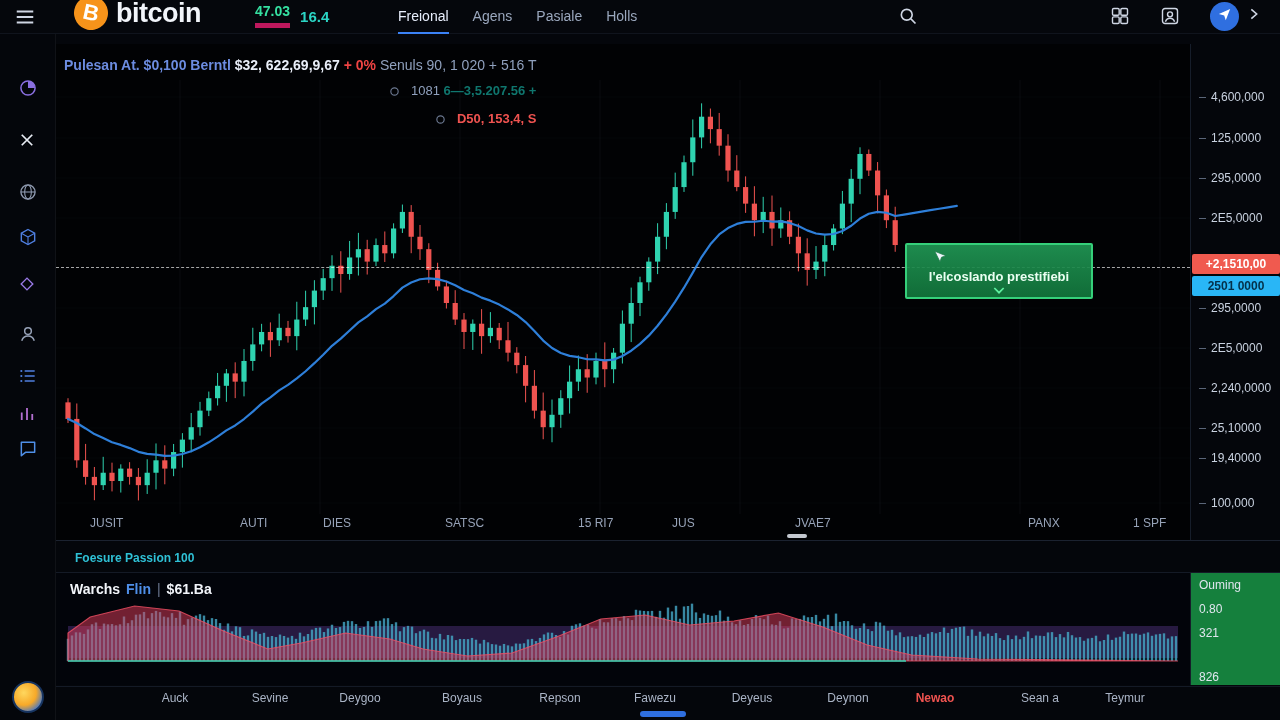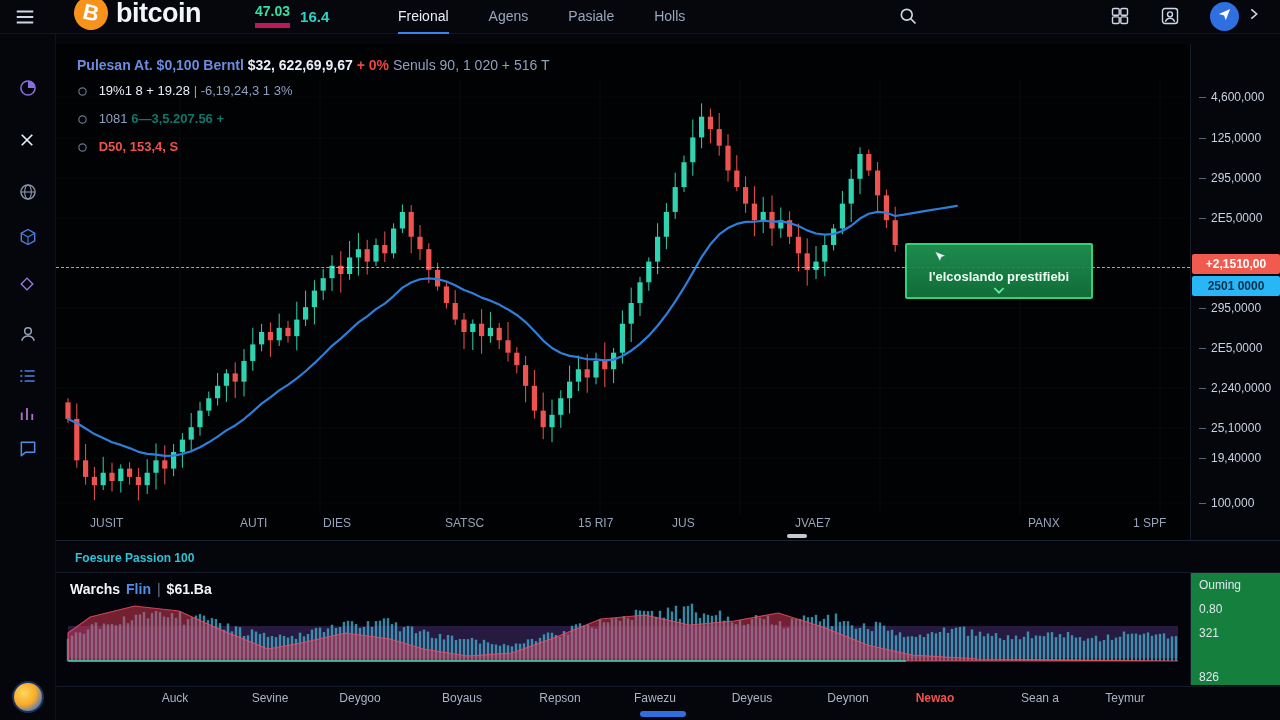--- a/index.html
+++ b/index.html
@@ -13,41 +13,41 @@
   .topbar .icon{position:absolute;top:6px;color:#cfd6e4;cursor:pointer;}
   .menu-btn{left:14px;}
   .logo{position:absolute;left:74px;top:-4px;display:flex;align-items:center;gap:8px;}
   .logo-circle{width:34px;height:34px;border-radius:50%;background:#f7931a;color:#fff;
                display:flex;align-items:center;justify-content:center;font-weight:bold;
                font-size:22px;transform:rotate(12deg);}
   .logo-text{font-size:27px;font-weight:bold;color:#f2f5fa;letter-spacing:-0.5px;}
   .ticker{position:absolute;left:255px;top:3px;display:flex;align-items:flex-end;gap:10px;}
   .t-price{color:#35e0a1;font-size:14px;font-weight:bold;border-bottom:5px solid #be185d;padding-bottom:4px;}
   .t-change{color:#2bd4c4;font-size:15px;font-weight:bold;padding-bottom:3px;}
-  #topnav{position:absolute;left:398px;top:0;height:34px;display:flex;gap:40px;align-items:center;}
+  #topnav{position:absolute;left:398px;top:0;height:34px;display:flex;gap:24px;align-items:center;}
   .nav-item{font-size:14px;color:#9aa7bd;cursor:pointer;height:34px;line-height:32px;}
   .nav-item.active{color:#e8eefc;border-bottom:2px solid #3b82f6;}
   .search-btn{left:898px;}
   .grid-btn{left:1110px;}
   .badge-btn{left:1160px;}
   .send-btn{position:absolute;left:1210px;top:2px;width:29px;height:29px;border-radius:50%;
             background:#2f6fe0;display:flex;align-items:center;justify-content:center;cursor:pointer;color:#fff;}
   .chev-btn{left:1246px;top:9px;color:#3b82f6;}
 
   
   #sidebar{position:absolute;left:0;top:34px;width:56px;height:686px;background:#04060b;
            border-right:1px solid rgba(255,255,255,0.05);z-index:20;}
   .side-ic{position:absolute;left:18px;cursor:pointer;}
 
   
   .chart-panel{position:absolute;left:56px;top:44px;width:1134px;height:496px;background:#010204;}
   #candles{position:absolute;left:0;top:0;}
   .dashed{position:absolute;left:0;top:223px;width:1134px;border-top:1px dashed rgba(255,255,255,0.65);z-index:5;}
 
-  .chart-info{position:absolute;left:21px;top:8px;z-index:10;line-height:26px;font-size:13px;}
+  .chart-info{position:absolute;left:8px;top:8px;z-index:10;line-height:26px;font-size:13px;text-align:right;}
   .ci-line1{font-size:14px;font-weight:bold;}
   .ci-blue{color:#6c8ce0;}
   .ci-white{color:#e9eef8;}
   .ci-red{color:#ef4444;font-weight:bold;}
   .ci-dim{color:#8fa0bd;font-weight:normal;}
   .ci-green{color:#0f766e;font-weight:bold;}
   .ci-red2{color:#ef5350;font-weight:bold;}
   .ci-dot{display:inline-block;margin-right:7px;color:#6b7890;vertical-align:-2px;}
 
   .tooltip{position:absolute;left:849px;top:199px;width:188px;height:56px;z-index:12;
@@ -402,27 +402,20 @@
         <polyline points="12,374.92 20.8,379.06 29.6,384.442 38.400000000000006,390.1138 47.2,393.97642 56,398.280778 64.80000000000001,400.9127002 73.60000000000001,404.10943018 82.4,407.814487162 91.2,409.9070384458 100,410.54833460122 108.80000000000001,411.953501141098 117.60000000000001,411.5621510269882 126.4,409.9679359242894 135.20000000000002,407.29114233186044 144,403.2260280986744 152.8,398.32542528880697 161.60000000000002,392.67288275992627 170.4,386.34359448393366 179.20000000000002,381.47523503554027 188,375.02371153198624 196.8,367.56134037878763 205.60000000000002,359.60320634090886 214.4,353.26888570681797 223.20000000000002,346.3259971361362 232.00000000000003,340.9053974225226 240.8,334.3708576802703 249.60000000000002,327.24777191224325 258.40000000000003,319.1809947210189 267.20000000000005,310.67889524891706 276,301.7850057240254 284.8,294.6085051516228 293.6,286.4936546364605 302.40000000000003,278.3622891728145 311.20000000000005,272.286060255533 320,265.16145422997977 328.8,259.57730880698176 337.6,252.0675779262836 346.40000000000003,243.65282013365524 355.20000000000005,238.5635381202897 364,235.22518430826074 372.8,234.29066587743466 381.6,235.10559928969118 390.40000000000003,237.49503936072207 399.20000000000005,241.30153542464987 408.00000000000006,245.96938188218488 416.8,249.34244369396637 425.6,253.62019932456977 434.40000000000003,256.6421793921128 443.20000000000005,260.60396145290156 452.00000000000006,265.41156530761134 460.8,270.98040877685025 469.6,278.0623678991652 478.40000000000003,286.9201311092487 487.20000000000005,296.54811799832385 496.00000000000006,303.97130619849145 504.80000000000007,308.99617557864235 513.6,311.8625580207781 522.4000000000001,313.2003022187003 531.2,315.23227199683026 540,315.4050447971473 548.8000000000001,316.38854031743256 557.6,315.6176862856893 566.4000000000001,312.0259176571204 575.2,306.7233258914083 584,299.8809933022675 592.8000000000001,291.6528939720407 601.6,281.7636045748367 610.4000000000001,270.37924411735304 619.2,257.6493197056177 628,243.70838773505594 636.8000000000001,228.67754896155037 645.6,213.07979406539533 654.4000000000001,200.28381465885582 663.2,190.4234331929702 672,184.0330898736732 680.8000000000001,179.93778088630586 689.6,177.9080027976753 698.4000000000001,177.73720251790775 707.2,176.75548226611699 716,177.52793403950528 724.8000000000001,177.3951406355548 733.6,178.9316265719993 742.4000000000001,181.97046391479932 751.2,186.3614175233194 760.0000000000001,189.48527577098747 768.8000000000001,190.64074819388873 777.6,190.0246733744998 786.4000000000001,186.98620603704984 795.2,181.7675854333449 804.0000000000001,174.5868268900104 812.8000000000001,169.78014420100936 821.6,167.9381297809084 830.4000000000001,168.76431680281758 839.2,171.99188512253585 848.0000000000001,170.5428851225359 856.8000000000001,169.09388512253588 865.6,167.64488512253592 874.4000000000001,166.19588512253597 883.2,164.74688512253596 892.0000000000001,163.297885122536 900.8000000000001,161.84888512253605" fill="none" stroke="#2e7fd9" stroke-width="2.2" stroke-linejoin="round" stroke-linecap="round"></polyline>
       </svg>
     <div class="dashed"></div>
 
     <div class="chart-info">
       <div class="ci-line1">
         <span class="ci-blue">Pulesan At. $0,100 Berntl</span>
         <span class="ci-white">$32, 622,69,9,67</span>
         <span class="ci-red">+ 0%</span>
         <span class="ci-dim">Senuls 90, 1 020 + 516 T</span>
-      </div>
-      <div>
-        <span class="ci-dot"><svg viewBox="0 0 24 24" width="11" height="11">
-              <circle cx="12" cy="12" r="8" stroke="currentColor" stroke-width="2.5" fill="none"></circle>
-            </svg></span>
-        <span class="ci-white">19%1 8 + 19.28</span>
-        <span class="ci-dim">| -6,19,24,3 1 3%</span>
       </div>
       <div>
         <span class="ci-dot"><svg viewBox="0 0 24 24" width="11" height="11">
               <circle cx="12" cy="12" r="8" stroke="currentColor" stroke-width="2.5" fill="none"></circle>
             </svg></span>
         <span class="ci-dim">1081</span>
         <span class="ci-green">6—3,5.207.56 +</span>
       </div>
       <div>
         <span class="ci-dot"><svg viewBox="0 0 24 24" width="11" height="11">

